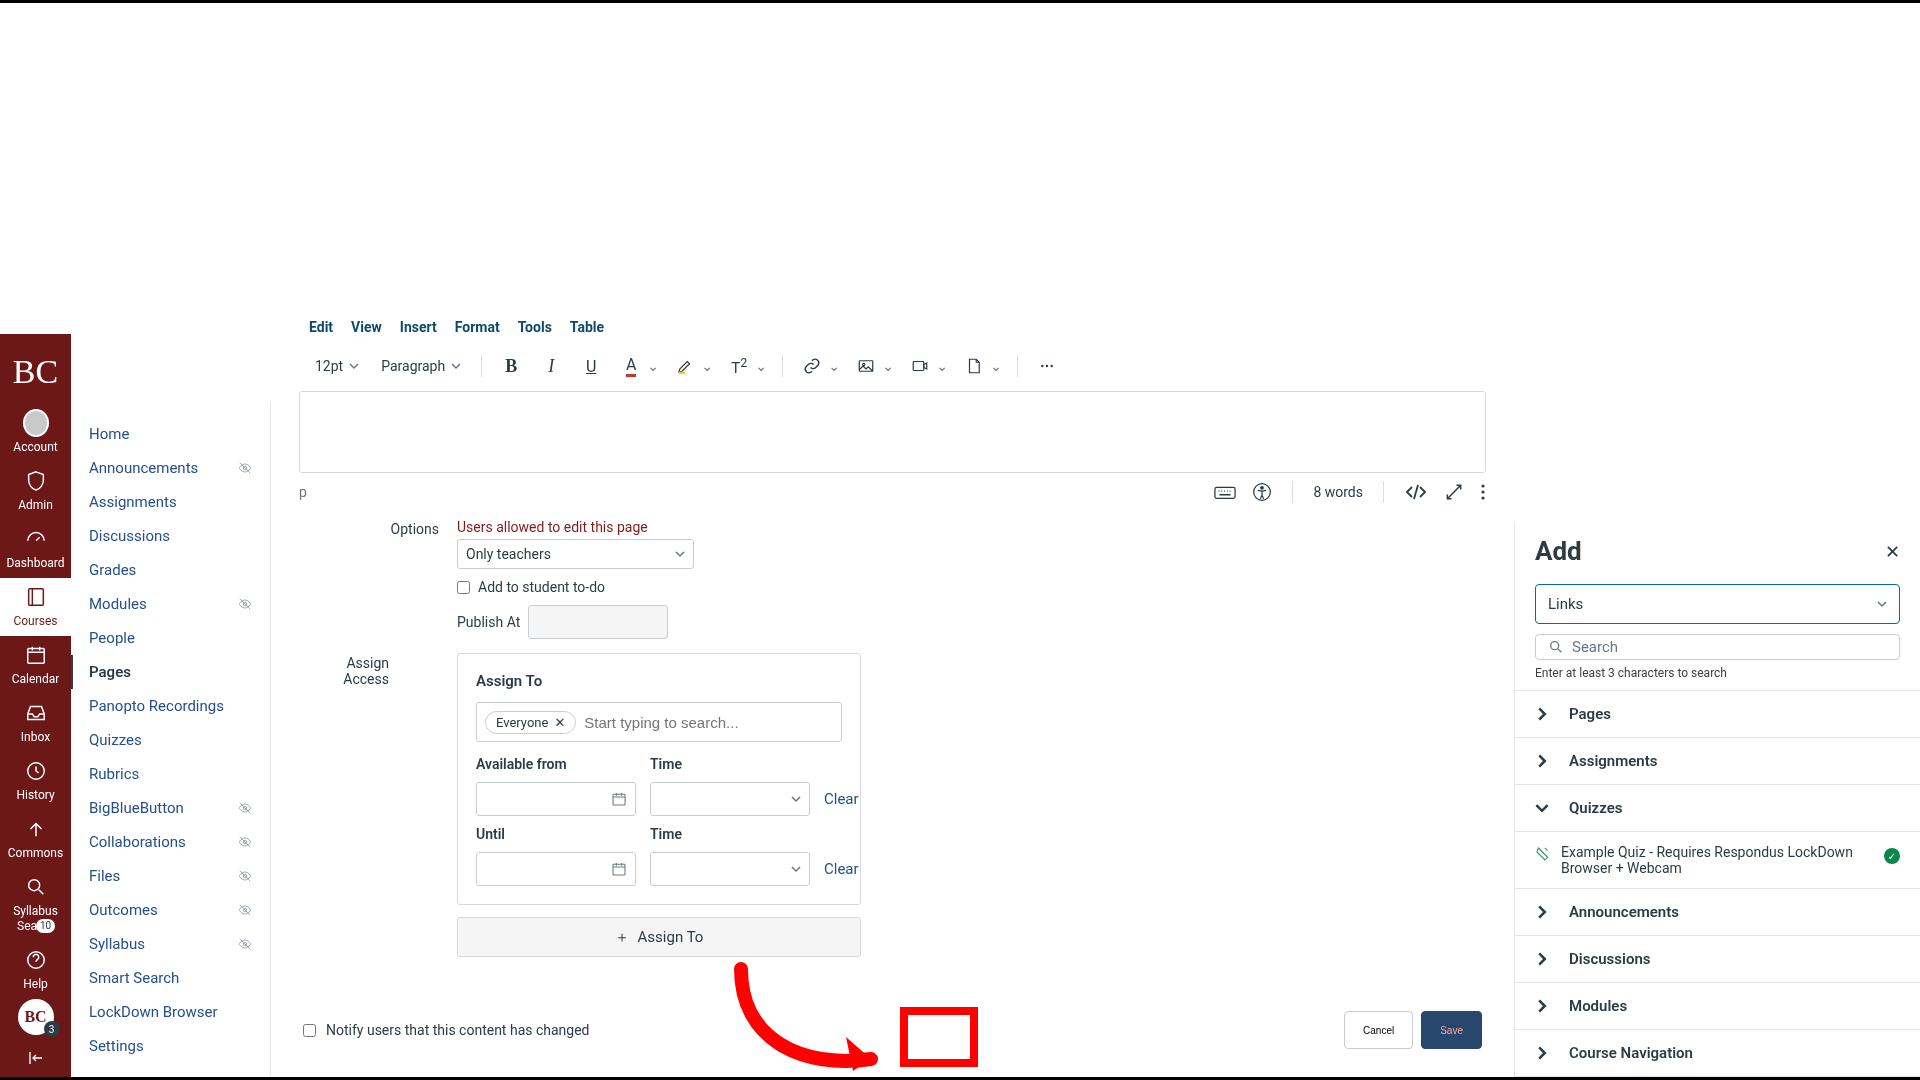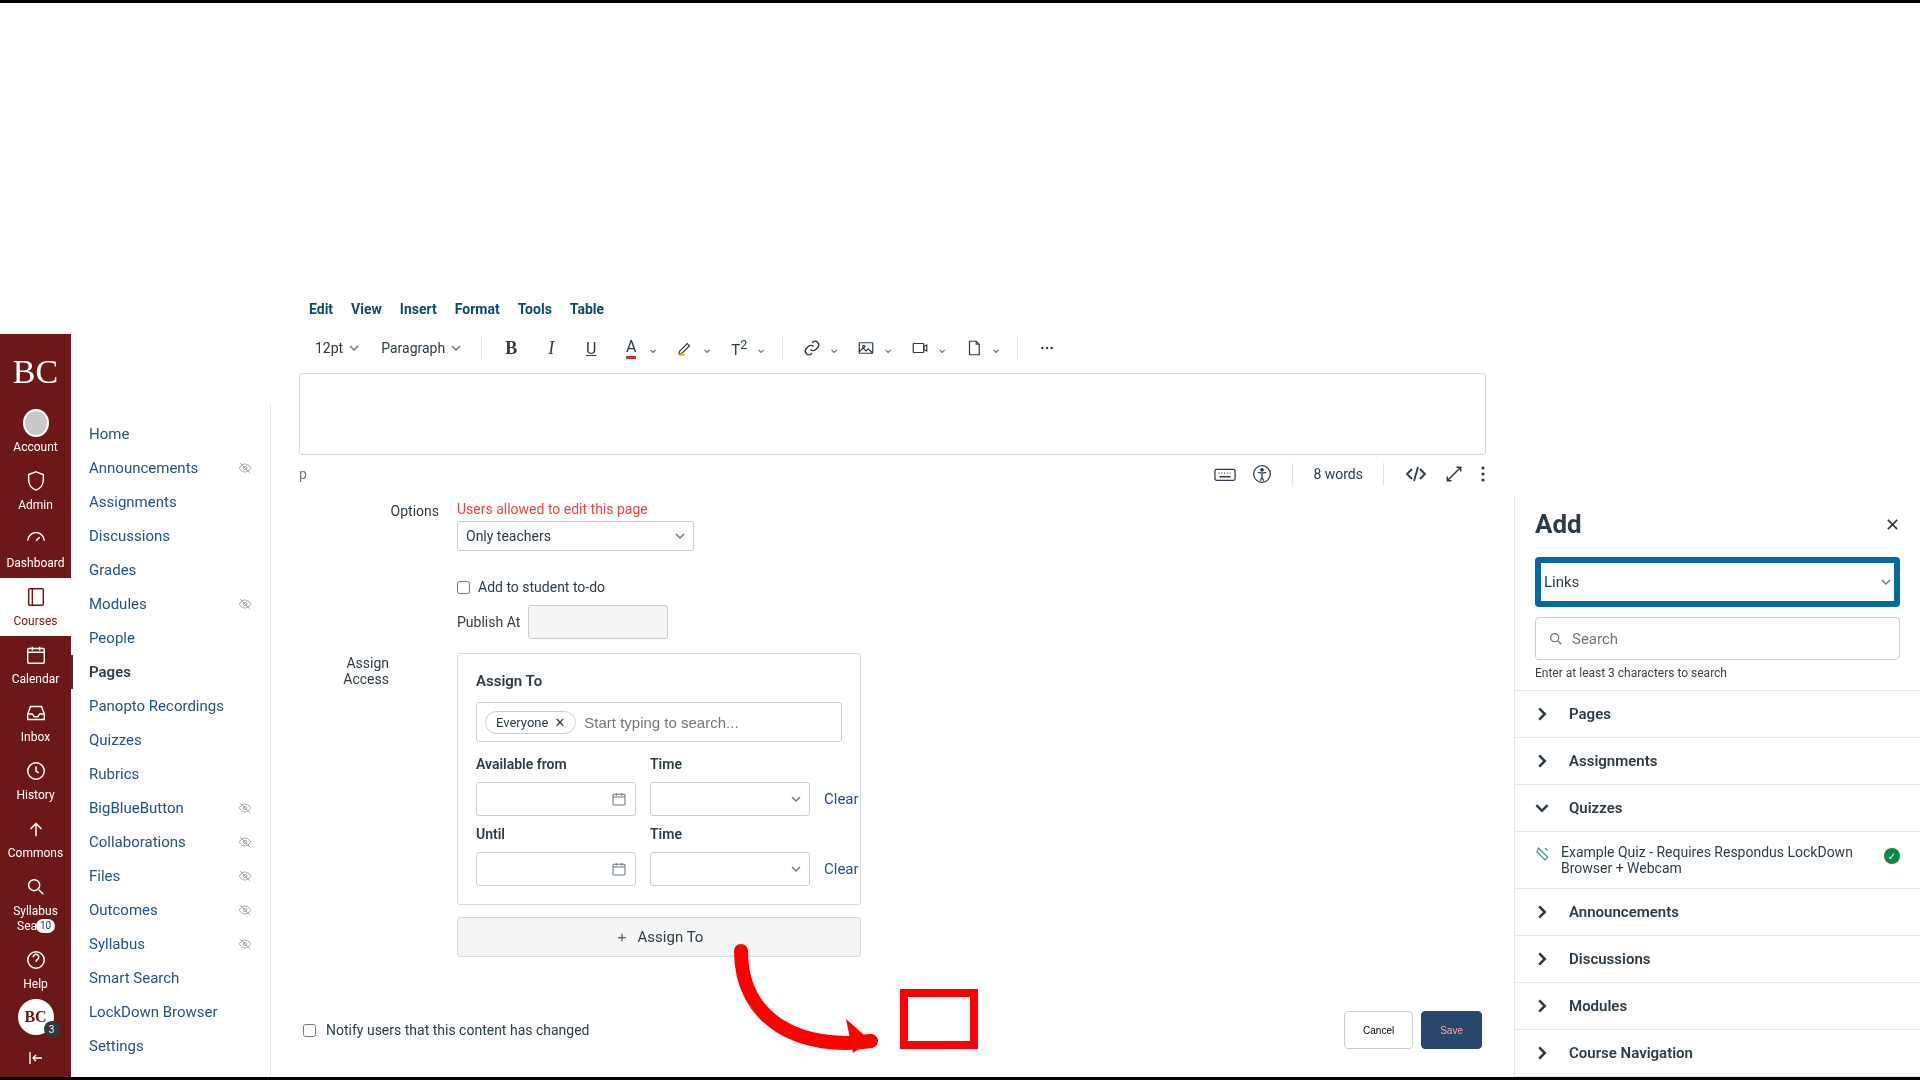--- a/index.html
+++ b/index.html
@@ -37,23 +37,23 @@
 .editor-box { border: 1px solid #d6d9dc; border-radius: 3px; height: 82px; margin: 0 0 6px; background: #fff; }
 .statusbar { display: flex; align-items: center; justify-content: space-between; padding: 2px 0 16px; color: #2d3b45; font-size: 14px; }
 .statusbar .right { display: flex; align-items: center; gap: 16px; }
 .statusbar .pathp { color: #6a7883; }
 
 
 .form { max-width: 730px; }
 .form-row { display: flex; gap: 18px; margin-bottom: 14px; }
 .form-row .lbl { width: 140px; text-align: right; padding-top: 2px; color: #2d3b45; font-size: 14px; }
 .form-row .ctl { flex: 1; }
-.mini-title { font-size: 14px; color: #ef4444; margin-bottom: 4px; }
+.mini-title { font-size: 14px; color: #7f1d1d; margin-bottom: 4px; }
 .select { width: 237px; height: 30px; border: 1px solid #c7cdd1; border-radius: 3px; display: flex; align-items: center; justify-content: space-between; padding: 0 8px; background: #fff; font-size: 14px; }
-.chk-row { display: flex; align-items: center; gap: 8px; margin-top: 28px; font-size: 14px; }
+.chk-row { display: flex; align-items: center; gap: 8px; margin-top: 10px; font-size: 14px; }
 .pub-row { display: flex; align-items: center; gap: 8px; margin-top: 10px; font-size: 14px; }
 .pub-input { width: 140px; height: 34px; border: 1px solid #c7cdd1; background: #f5f5f5; border-radius: 3px; }
 
 .assign-card { border: 1px solid #d6d9dc; border-radius: 3px; padding: 18px; width: 404px; margin-left: 0; }
 .assign-card h4 { font-size: 15px; font-weight: 600; margin-bottom: 12px; }
 .tag-input { border: 1px solid #c7cdd1; border-radius: 3px; height: 40px; display: flex; align-items: center; padding: 0 8px; gap: 8px; }
 .tag { display: flex; align-items: center; gap: 6px; background: #fff; border: 1px solid #c7cdd1; border-radius: 16px; padding: 3px 10px; font-size: 13px; }
 .tag-input input { border: 0; outline: 0; flex: 1; font-size: 15px; color: #6a7883; }
 .dt-grid { display: grid; grid-template-columns: 160px 160px 50px; gap: 10px 14px; margin-top: 14px; align-items: center; }
 .dt-lbl { font-weight: 600; font-size: 14px; }
@@ -70,22 +70,22 @@
 
 .annot-box { position: absolute; border: 8px solid #ff0000; }
 .annot-arrow { position: absolute; pointer-events: none; }
 
 
 .add-panel { width: 406px; border-left: 1px solid #e5e5e5; display: flex; flex-direction: column; }
 .add-head { display: flex; align-items: center; justify-content: space-between; padding: 14px 20px 10px; }
 .add-head h2 { font-size: 26px; font-weight: 700; }
 .add-head .x { font-size: 18px; }
 .add-body { padding: 8px 20px 10px; border-bottom: 1px solid #e5e5e5; }
-.links-select { height: 50px; border: 6px solid #0369a1; border-radius: 4px; display: flex; align-items: center; justify-content: space-between; padding: 0 3px; font-size: 15px; }
-.search-input { margin-top: 10px; height: 43px; border: 1px solid #c7cdd1; border-radius: 4px; display: flex; align-items: center; gap: 8px; padding: 5px 12px; color: #6a7883; font-size: 15px; }
+.links-select { height: 40px; border: 1px solid #0369a1; border-radius: 4px; display: flex; align-items: center; justify-content: space-between; padding: 0 12px; font-size: 15px; }
+.search-input { margin-top: 10px; height: 26px; border: 1px solid #c7cdd1; border-radius: 4px; display: flex; align-items: center; gap: 8px; padding: 5px 12px; color: #6a7883; font-size: 15px; }
 .hint { font-size: 12px; color: #404040; margin-top: 6px; }
 .acc-item { border-bottom: 1px solid #e5e5e5; padding: 14px 20px; display: flex; align-items: center; gap: 20px; font-size: 15px; font-weight: 600; }
 .acc-sub { border-bottom: 1px solid #e5e5e5; padding: 12px 20px 12px 20px; display: flex; align-items: flex-start; gap: 10px; font-size: 14px; font-weight: 400; }
 .acc-sub .qicon { color: #3d9970; margin-top: 2px; }
 .acc-sub .chkmark { margin-left: auto; width: 16px; height: 16px; border-radius: 50%; background: #0b874b; display: flex; align-items: center; justify-content: center; color: #fff; font-size: 10px; margin-top: 4px; }
 
 svg { display: block; }
 .caret-svg { width: 10px; height: 10px; }
 </style>
 </head>

